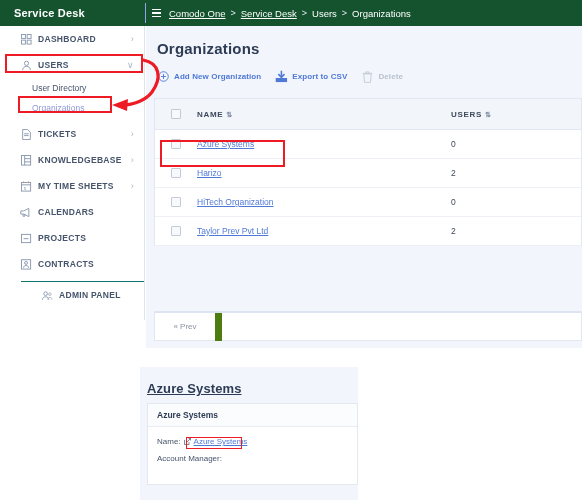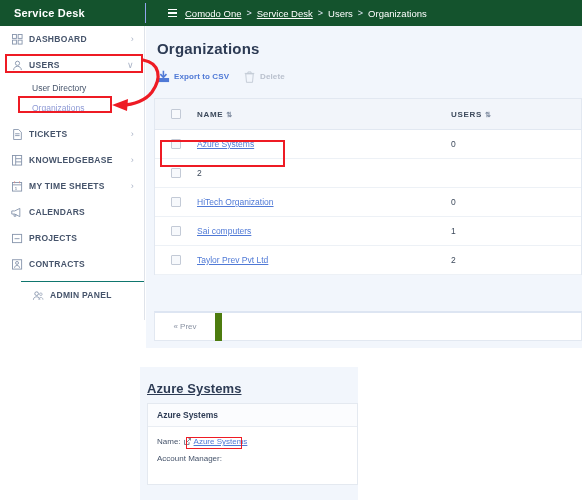--- a/index.html
+++ b/index.html
@@ -17,21 +17,21 @@
   .topbar{position:absolute;left:0;top:0;width:582px;height:26px;background:#14532d;}
   .brand{
     position:absolute;left:0;top:0;width:145px;height:26px;
     display:flex;align-items:center;
     color:#ffffff;font-size:11px;font-weight:bold;
     padding-left:14px;box-sizing:border-box;
     letter-spacing:.2px;
   }
   .brand-sep{position:absolute;left:145px;top:3px;width:1px;height:20px;background:#91a4ee;}
   .crumbbar{
-    position:absolute;left:168px;top:0;height:26px;right:0;
+    position:absolute;left:152px;top:0;height:26px;right:0;
     display:flex;align-items:center;gap:5px;
     font-size:9.5px;color:#ffffff;
   }
   .hamburger{
     width:9px;height:8px;position:relative;display:inline-block;margin-right:3px;
   }
   .hamburger i{position:absolute;left:0;width:9px;height:1.4px;background:#ffffff;display:block;}
   .hamburger i:nth-child(1){top:0;}
   .hamburger i:nth-child(2){top:3.3px;}
   .hamburger i:nth-child(3){top:6.6px;}
@@ -39,21 +39,21 @@
   .crumb.link{text-decoration:underline;}
   .crumb-sep{color:#e6ecfb;font-size:9px;}
 
   
   .sidebar{
     position:absolute;left:0;top:26px;width:145px;height:294px;
     background:#ffffff;border-right:1px solid #dfe3ea;box-sizing:border-box;
   }
   .nav-item{
     position:relative;height:26px;display:flex;align-items:center;
-    padding-left:11px;box-sizing:border-box;
+    padding-left:20px;box-sizing:border-box;
     font-size:8.5px;font-weight:bold;color:#46546b;letter-spacing:.3px;
   }
   .nav-item .ico{
     width:12px;height:12px;margin-right:6px;flex:0 0 12px;
     display:flex;align-items:center;justify-content:center;
   }
   .nav-item .chev{
     position:absolute;right:10px;top:50%;transform:translateY(-50%);
     font-size:9px;color:#a9b3c6;font-weight:normal;
   }
@@ -297,20 +297,30 @@
       </div>
     </div>
   </div>
 
   <div class="content">
 
     <div class="page-head">
       <div class="page-title">Organizations</div>
 
       <div class="toolbar">
+        <div class="tb-btn">
+          <span class="tb-ico">
+            <svg width="11" height="11" viewBox="0 0 12 12">
+                <circle cx="6" cy="6" r="5.2" fill="none" stroke="#4f79d6"></circle>
+                <line x1="6" y1="3.3" x2="6" y2="8.7" stroke="#4f79d6"></line>
+                <line x1="3.3" y1="6" x2="8.7" y2="6" stroke="#4f79d6"></line>
+              </svg>
+          </span>
+          <span>Add New Organization</span>
+        </div>
 
         <div class="tb-btn">
           <span class="tb-ico">
             <svg width="13" height="13" viewBox="0 0 14 14">
                 <path d="M6.9 0.8v5.6" stroke="#4f79d6" stroke-width="1.7" fill="none"></path>
                 <path d="M3.6 4.4l3.3 3.4 3.3-3.4" stroke="#4f79d6" stroke-width="1.7" fill="none"></path>
                 <rect x="0.8" y="8.6" width="12.2" height="4.4" fill="#4f79d6"></rect>
               </svg>
           </span>
           <span>Export to CSV</span>
@@ -349,38 +359,32 @@
             <span class="chk"></span>
           </div>
         <div class="td-name"><a href="#">Azure Systems</a></div>
         <div class="td-users">0</div>
       </div>
 
       <div class="trow">
         <div class="td-chk">
             <span class="chk"></span>
           </div>
+        <div class="td-name"><a href="#">Harizo</a></div>
         <div class="td-users">2</div>
       </div>
 
       <div class="trow">
         <div class="td-chk">
             <span class="chk"></span>
           </div>
         <div class="td-name"><a href="#">HiTech Organization</a></div>
         <div class="td-users">0</div>
       </div>
 
-      <div class="trow">
-        <div class="td-chk">
-            <span class="chk"></span>
-          </div>
-        <div class="td-name"><a href="#">Sai computers</a></div>
-        <div class="td-users">1</div>
-      </div>
 
       <div class="trow">
         <div class="td-chk">
             <span class="chk"></span>
           </div>
         <div class="td-name"><a href="#">Taylor Prev Pvt Ltd</a></div>
         <div class="td-users">2</div>
       </div>
     </div>
 

